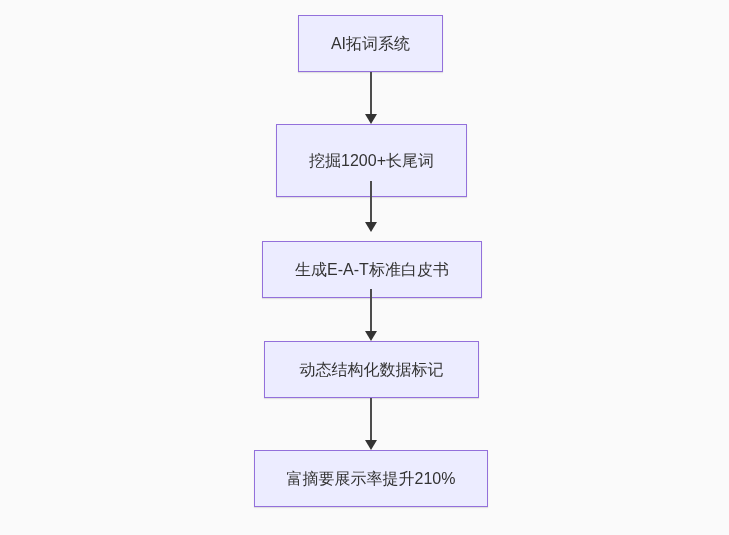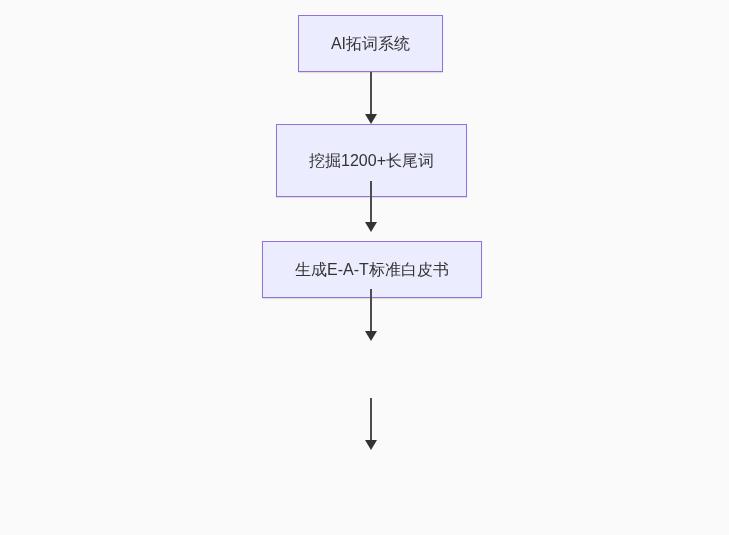--- a/index.html
+++ b/index.html
@@ -87,20 +87,26 @@
 
   <div class="flow-node n2">
     <span>生成E-A-T标准白皮书</span>
   </div>
 
   <div class="flow-edge e2">
     <div class="edge-line"></div>
     <div class="edge-arrowhead"></div>
   </div>
 
+  <div class="flow-node n3">
+    <span>动态结构化数据标记</span>
+  </div>
 
   <div class="flow-edge e3">
     <div class="edge-line"></div>
     <div class="edge-arrowhead"></div>
   </div>
 
+  <div class="flow-node n4">
+    <span>富摘要展示率提升210%</span>
+  </div>
 
 </div>
 
 </body></html>

